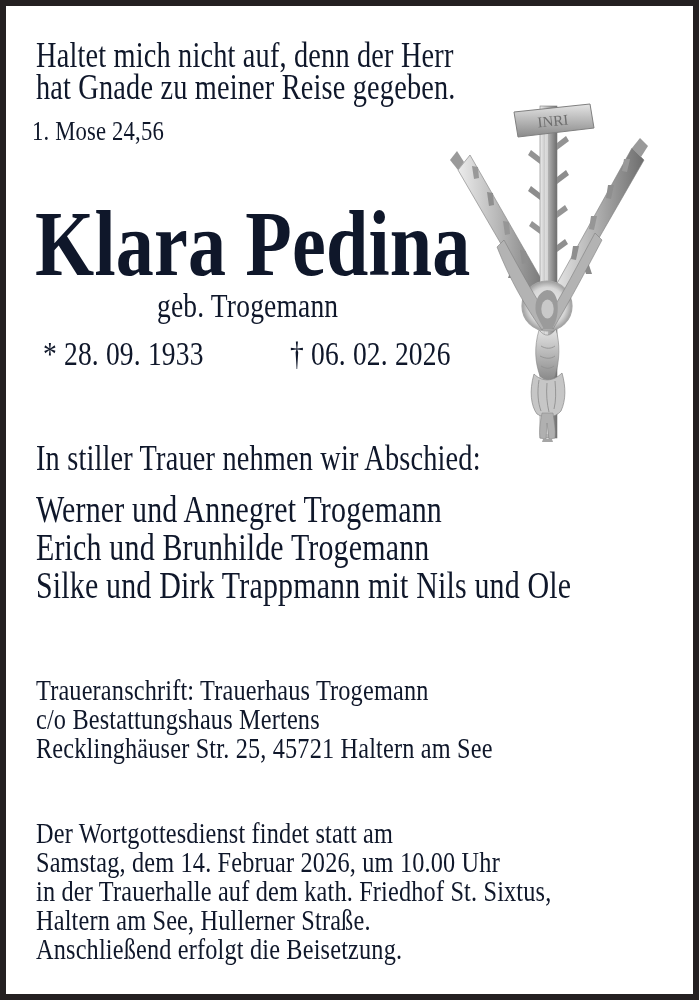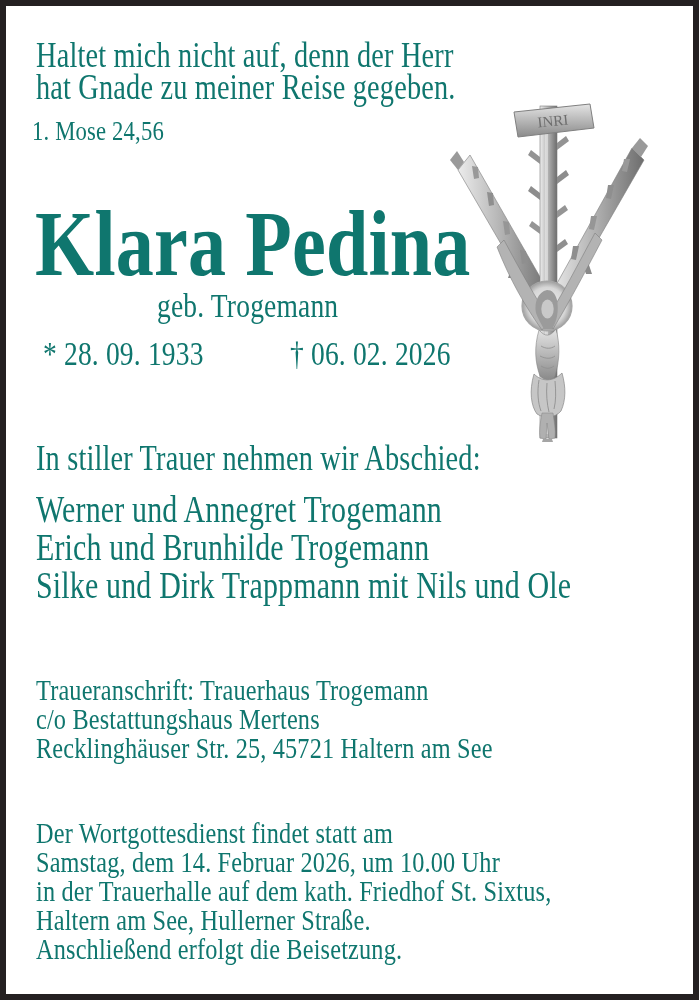--- a/index.html
+++ b/index.html
@@ -5,21 +5,21 @@
 <style>
   html,body{margin:0;padding:0;background:#ffffff;}
   .page{
     position:relative;
     width:699px;height:1000px;
     box-sizing:border-box;
     background:#ffffff;
     border:6px solid #242021;
     overflow:hidden;
     font-family:"Liberation Serif", serif;
-    color:#0f766e;
+    color:#0f172a;
   }
   .tx{
     position:absolute;
     transform:scaleX(0.81);
     transform-origin:0 0;
     white-space:nowrap;
     letter-spacing:0.2px;
   }
   .quote{left:30px;top:34px;font-size:35px;line-height:32px;}
   .mose{left:26px;top:111px;font-size:28px;line-height:28px;}

